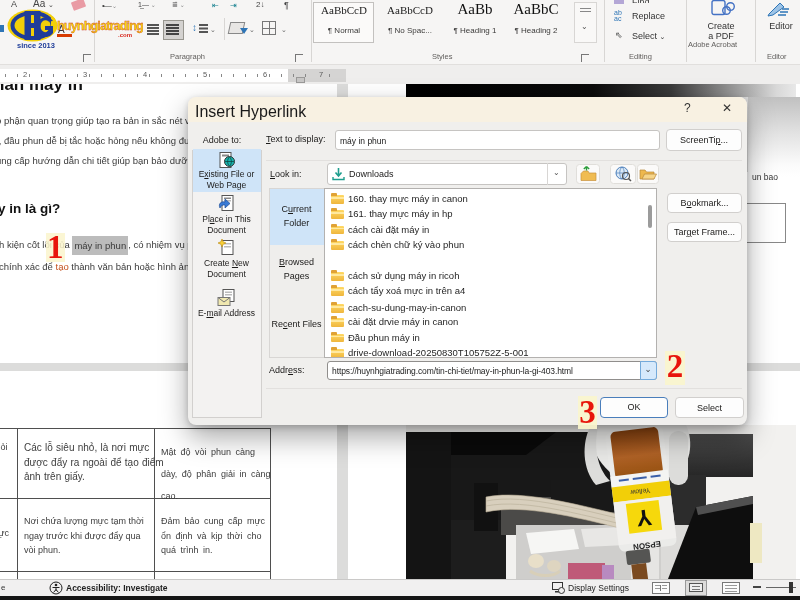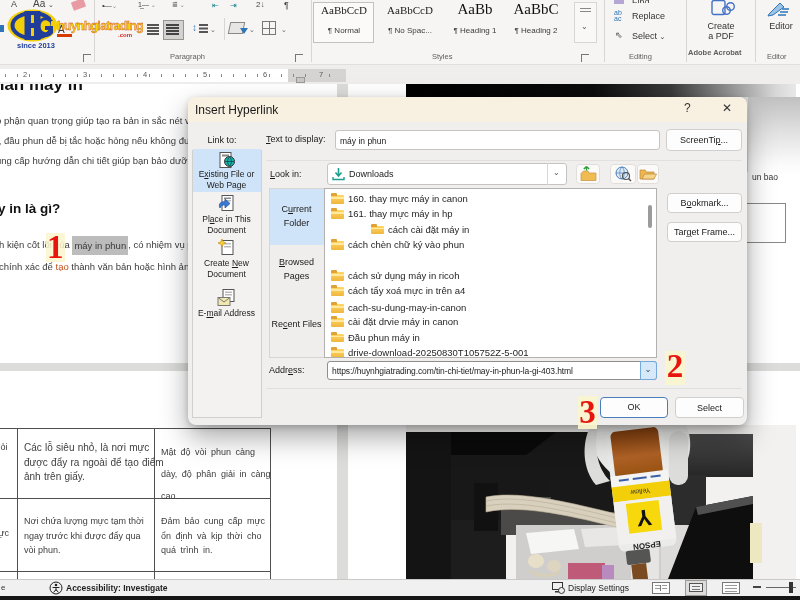--- a/index.html
+++ b/index.html
@@ -86,21 +86,21 @@
 <div class="abs" style="left:615px;top:30px;font-size:9px;color:#555;">⇖</div>
 <div class="abs" style="left:632px;top:31px;font-size:9px;color:#333;">Select <span style="font-size:7px;">⌄</span></div>
 <div class="glabel" style="left:629px;top:52px;">Editing</div>
 
 <svg class="abs" style="left:711px;top:0px;" width="24" height="16" viewBox="0 0 24 16">
   <rect x="1" y="0.5" width="13" height="14" rx="2" fill="none" stroke="#4472c4" stroke-width="1.4"></rect>
   <circle cx="15.5" cy="10.5" r="3.8" fill="none" stroke="#4472c4" stroke-width="1.4"></circle>
   <circle cx="19.5" cy="6.5" r="3.8" fill="none" stroke="#4472c4" stroke-width="1.4"></circle>
 </svg>
 <div class="abs" style="left:690px;top:21px;width:62px;text-align:center;font-size:9px;color:#333;">Create<br>a PDF</div>
-<div class="glabel" style="left:688px;top:48px;font-weight:bold;">Adobe Acrobat</div>
+<div class="glabel" style="left:688px;top:40px;">Adobe Acrobat</div>
 
 <svg class="abs" style="left:766px;top:0px;" width="25" height="17" viewBox="0 0 25 17">
   <path d="M3 14 L14 3 L18 7 L7 15 L2 16 Z" fill="#9dc3e6" stroke="#2e75b6" stroke-width="1"></path>
   <path d="M16 9 L23 9 M14 12 L22 12 M12 15 L20 15" stroke="#2e75b6" stroke-width="1.6"></path>
 </svg>
 <div class="abs" style="left:752px;top:21px;width:58px;text-align:center;font-size:9px;color:#333;">Editor</div>
 <div class="glabel" style="left:767px;top:52px;">Editor</div>
 
 <div class="abs" id="logo" style="left:0;top:0;width:200px;height:55px;z-index:60;">
   <svg width="200" height="55" viewBox="0 0 200 55">
@@ -228,25 +228,25 @@
       <text x="236.5" y="101" font-size="23" font-weight="bold" fill="#111" text-anchor="middle" transform="rotate(180 236.5 93)">Y</text>
       <text x="236" y="124" font-size="8" font-weight="bold" fill="#222" text-anchor="middle" transform="rotate(180 236 121)">EPSON</text>
       <rect x="214" y="124" width="24" height="14" rx="2" fill="#555553"></rect>
       <rect x="218" y="138" width="15" height="18" fill="#7a4a20"></rect>
     </g>
   </svg>
 </div>
 
 <div class="abs" id="dialog" style="left:188px;top:97px;width:559px;height:328px;background:#f0efed;border-radius:8px;box-shadow:0 12px 28px rgba(0,0,0,0.35), 0 2px 6px rgba(0,0,0,0.18);">
   <div class="abs" style="left:0;top:0;width:559px;height:25px;background:#f8f1e2;border-radius:8px 8px 0 0;"></div>
-  <div class="abs" style="left:7px;top:6px;font-size:12px;color:#1a1a1a;">Insert Hyperlink</div>
+  <div class="abs" style="left:7px;top:6px;font-size:16px;color:#1a1a1a;">Insert Hyperlink</div>
   <div class="abs" style="left:496px;top:4px;font-size:12px;color:#333;">?</div>
   <div class="abs" style="left:534px;top:4px;font-size:12px;color:#333;">✕</div>
 
-  <div class="abs lbl" style="left:10px;top:38px;width:48px;text-align:center;">Link to:</div>
+  <div class="abs lbl" style="left:10px;top:38px;width:48px;text-align:center;">Adobe to:</div>
   <div class="abs" style="left:3.5px;top:53px;width:70.5px;height:268px;background:#f3f2f1;border:1px solid #d2d0ce;box-sizing:border-box;"></div>
   <div class="abs" style="left:4.5px;top:52px;width:68.5px;height:43px;background:#cfe4f8;"></div>
   <svg class="abs" style="left:29px;top:55px;" width="20" height="17" viewBox="0 0 20 17">
     <rect x="3" y="0.5" width="11" height="15" fill="#fff" stroke="#555" stroke-width="1"></rect>
     <rect x="5" y="2.5" width="7" height="2" fill="#888"></rect>
     <circle cx="12.5" cy="9.5" r="5" fill="#18b3ad" stroke="#333" stroke-width="1"></circle>
     <path d="M8 9.5 L17 9.5 M12.5 5 C10 7 10 12 12.5 14 M12.5 5 C15 7 15 12 12.5 14" stroke="#0a4a46" stroke-width="0.8" fill="none"></path>
   </svg>
   <div class="abs" style="left:2px;top:72px;width:73px;text-align:center;font-size:8.5px;color:#1b1a19;line-height:10.5px;">E<u>x</u>isting File or<br>Web Page</div>
   <svg class="abs" style="left:30px;top:98px;" width="18" height="17" viewBox="0 0 18 17">
@@ -312,21 +312,21 @@
   <div class="abs" style="left:80.5px;top:222px;width:56px;text-align:center;font-size:9px;color:#1b1a19;">Re<u>c</u>ent Files</div>
   <div class="abs" id="filelist" style="left:136px;top:91px;width:333px;height:170px;background:#fff;border:1px solid #b3b1af;box-sizing:border-box;overflow:hidden;font-size:9.5px;color:#1f1f1f;">
     <div class="row" style="top:2px;">
         <i class="fo"></i>
         <span>160. thay mực máy in canon</span>
       </div>
     <div class="row" style="top:17.4px;">
         <i class="fo"></i>
         <span>161. thay mực máy in hp</span>
       </div>
-    <div class="row" style="top:32.8px;margin-left:40px;">
+    <div class="row" style="top:32.8px;">
         <i class="fo"></i>
         <span>cách cài đặt máy in</span>
       </div>
     <div class="row" style="top:48.2px;">
         <i class="fo"></i>
         <span>cách chèn chữ ký vào phun</span>
       </div>
     <div class="row" style="top:79px;">
         <i class="fo"></i>
         <span>cách sử dụng máy in ricoh</span>

